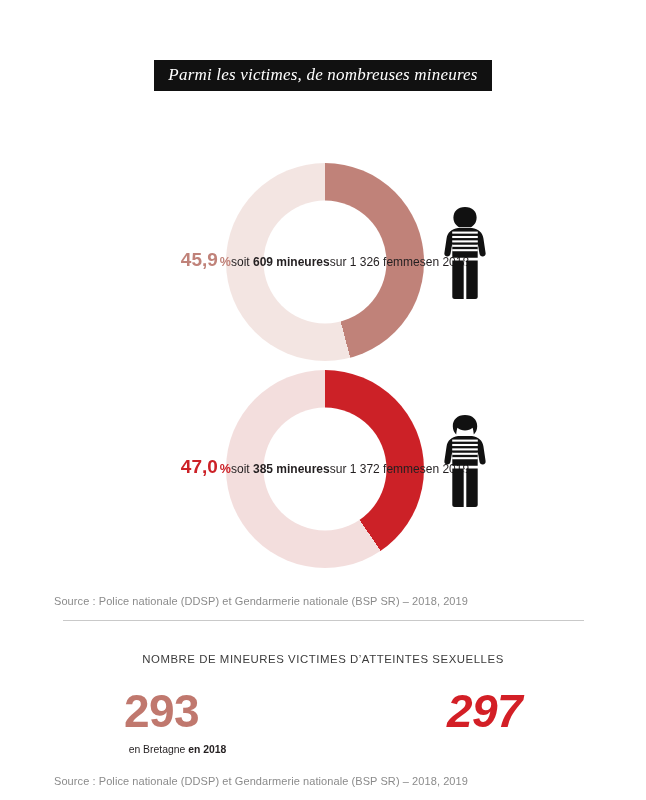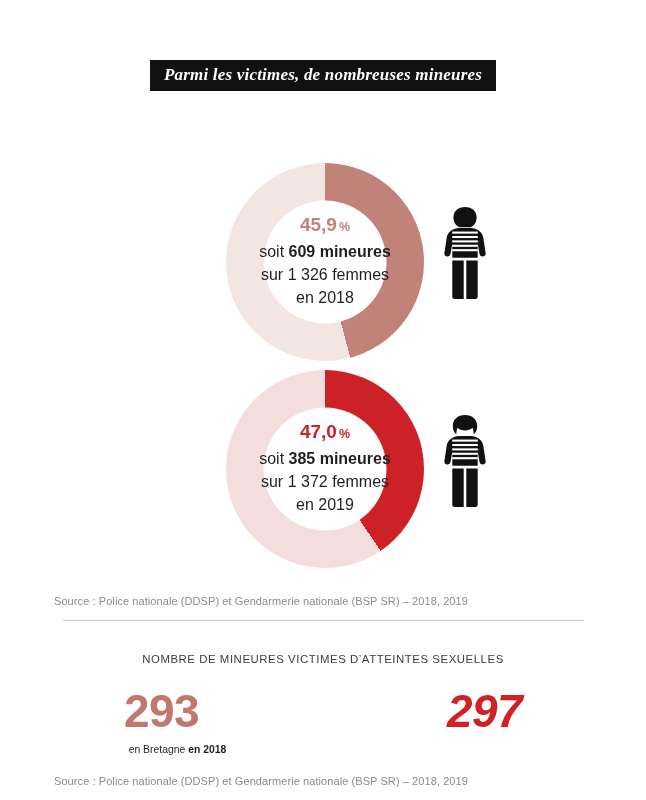--- a/index.html
+++ b/index.html
@@ -31,21 +31,21 @@
     left: 0;
     width: 646px;
     text-align: center;
   }
   .title-banner {
     display: inline-block;
     background: #111111;
     color: #ffffff;
     font-family: "Liberation Serif", "DejaVu Serif", serif;
     font-style: italic;
-    font-weight: bold;
+    font-weight: normal;
     font-size: 17px;
     letter-spacing: 0.2px;
     padding: 5px 14px 6px 14px;
     line-height: 1.15;
     white-space: nowrap;
   }
 
   
   .section-heading {
     position: absolute;
@@ -82,39 +82,39 @@
   .donut-hole {
     position: absolute;
     left: 50%;
     top: 50%;
     transform: translate(-50%, -50%);
     width: 123px;
     height: 123px;
     background: #ffffff;
     border-radius: 50%;
     display: flex;
-    flex-direction: column;
+    flex-direction: row;
     align-items: center;
     justify-content: center;
     text-align: center;
   }
   .donut-pct {
     font-weight: bold;
     font-size: 19px;
     line-height: 1;
     margin-bottom: 7px;
     white-space: nowrap;
   }
   .donut-pct .sym {
     font-size: 12.5px;
     font-weight: bold;
     margin-left: 2px;
   }
   .donut-line {
-    font-size: 16px;
+    font-size: 12px;
     line-height: 1.42;
     color: #231f20;
     white-space: nowrap;
   }
   .donut-line.strong { font-weight: bold; }
   .donut-line .lead { font-weight: normal; }
 
   
   .pictogram {
     position: absolute;

